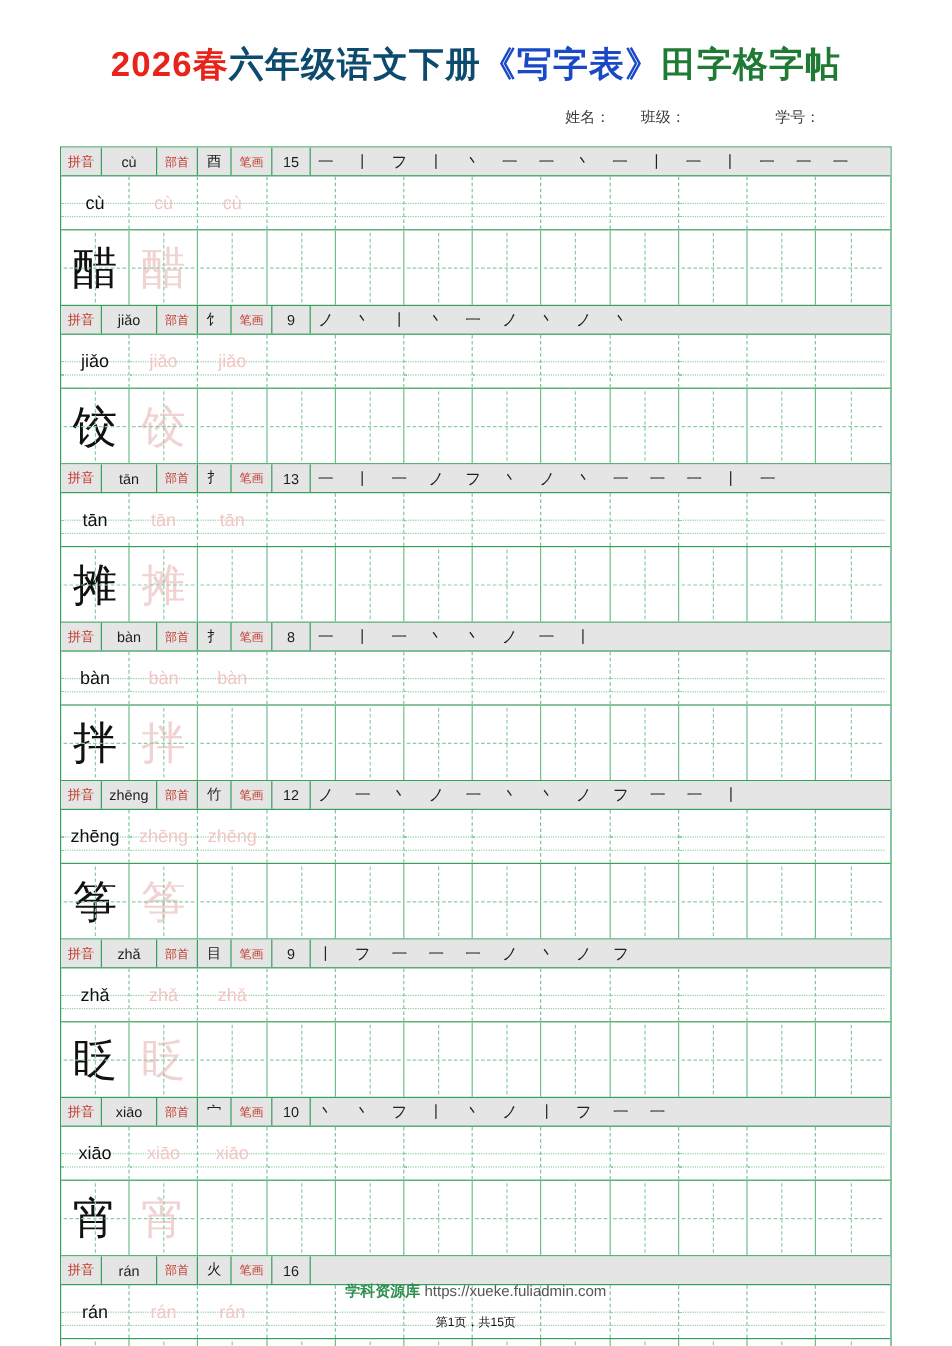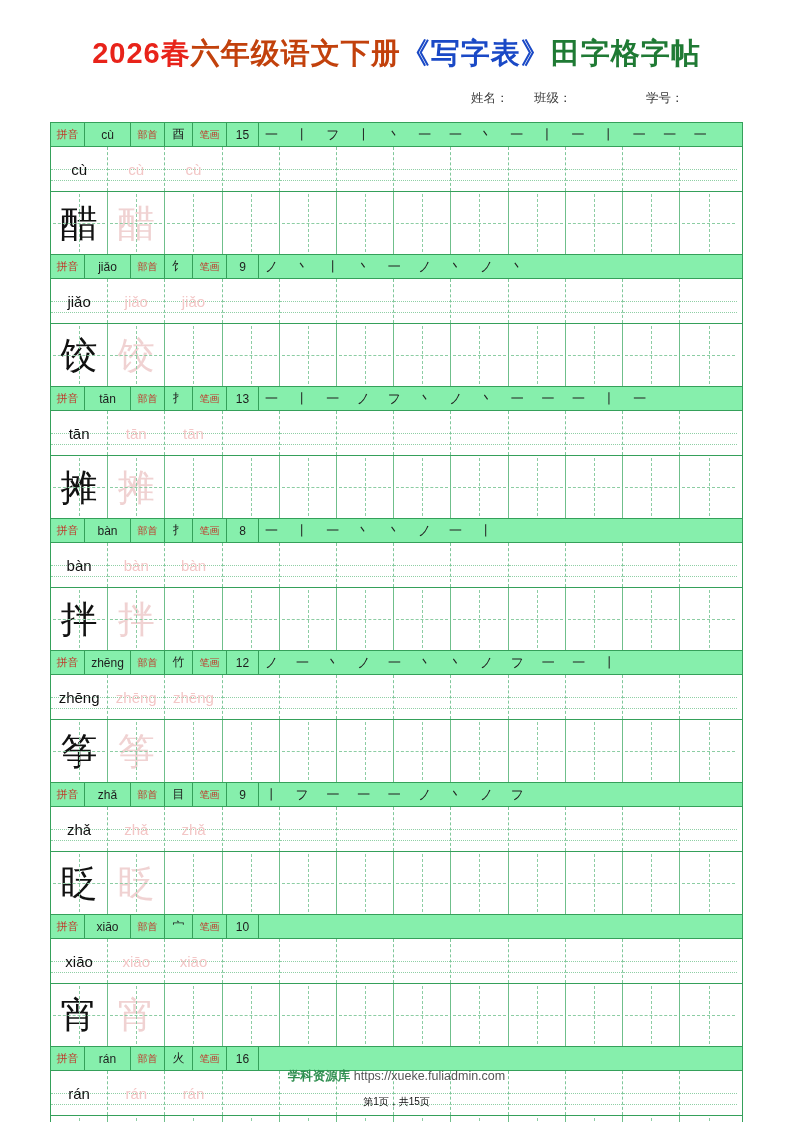--- a/index.html
+++ b/index.html
@@ -22,21 +22,21 @@
     text-align:center;
     margin:0;
     padding-top:34px;
     font-size:29px;
     font-weight:bold;
     letter-spacing:1px;
     white-space:nowrap;
     font-family:"Liberation Sans", sans-serif;
   }
   .t-red{color:#e8231a;}
-  .t-black{color:#c2410c;}
+  .t-black{color:#0c4a6e;}
   .t-blue{color:#1a49c6;}
   .t-green{color:#1f7a34;}
 
   
   .info{
     position:relative;
     height:26px;
     margin-top:16px;
     font-size:12.5px;
     color:#3b3b3b;
@@ -58,21 +58,21 @@
   .char-block{
     border-bottom:1.5px solid #35a05a;
   }
   .char-block:last-child{border-bottom:none;}
 
   
   .meta-row{
     display:flex;
     align-items:stretch;
     height:23px;
-    background:#86efac;
+    background:#e5e5e5;
     border-bottom:1px solid #35a05a;
   }
   .meta-cell{
     display:flex;align-items:center;justify-content:center;
     border-right:1px solid #35a05a;
     font-size:10.5px;
     color:#1d1d1d;
     box-sizing:border-box;
   }
   .m-lab{width:34px;color:#c0392b;font-size:11px;letter-spacing:0;}
@@ -673,20 +673,21 @@
         </div>
       </div>
       <div class="char-block">
         <div class="meta-row">
           <div class="meta-cell m-lab">拼音</div>
           <div class="meta-cell m-py">xiāo</div>
           <div class="meta-cell m-lab2">部首</div>
           <div class="meta-cell m-rad">宀</div>
           <div class="meta-cell m-lab3">笔画</div>
           <div class="meta-cell m-cnt">10</div>
+          <div class="strokes">丶 丶 フ 丨 丶 ノ 丨 フ 一 一</div>
         </div>
         <div class="py-row">
           <div class="py-cell">
             <span class="py-text">xiāo</span>
           </div>
           <div class="py-cell">
             <span class="py-text py-faint">xiāo</span>
           </div>
           <div class="py-cell">
             <span class="py-text py-faint">xiāo</span>

